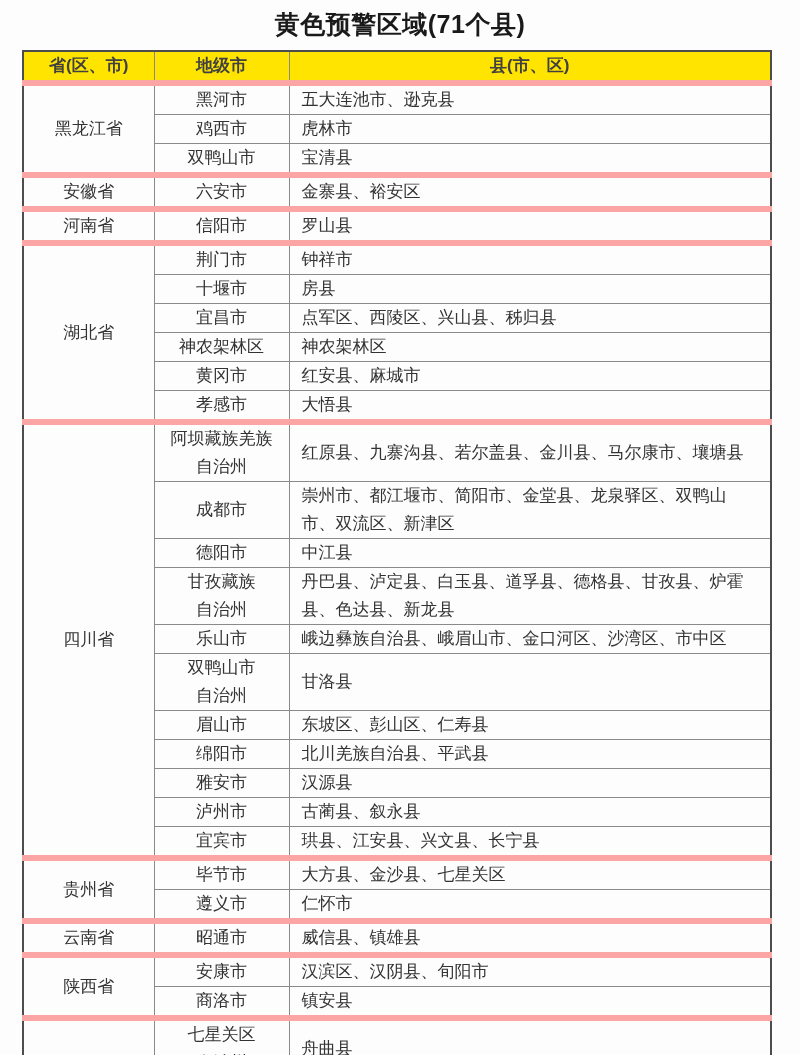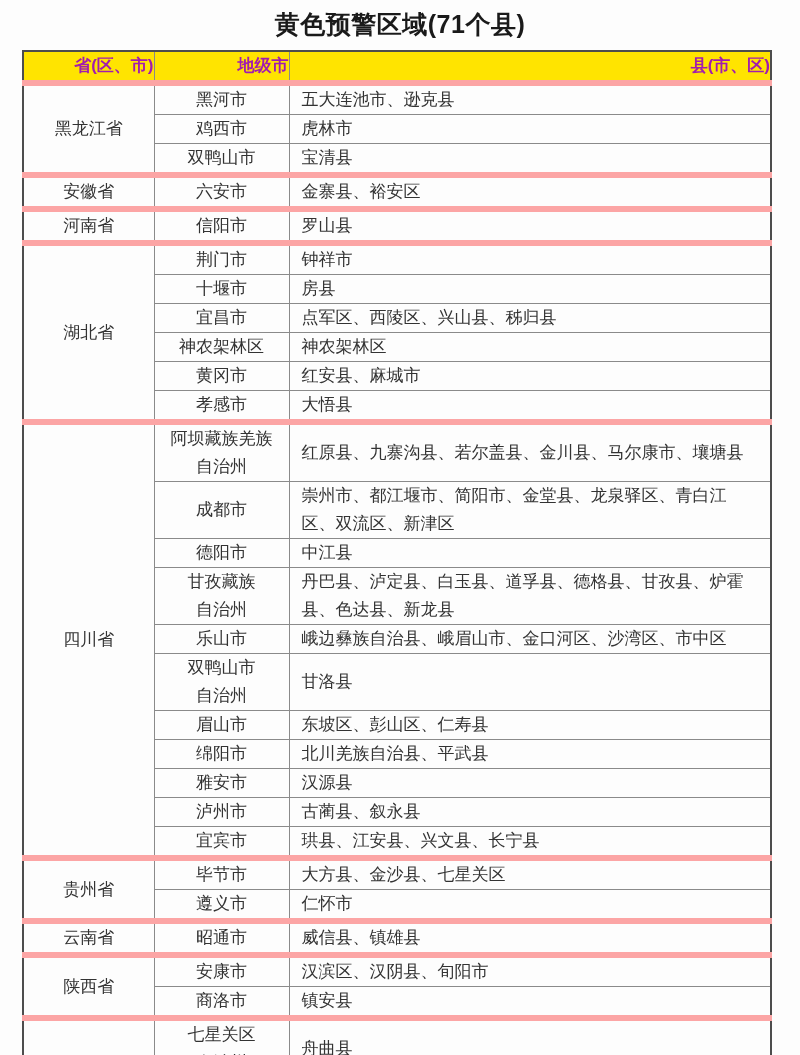--- a/index.html
+++ b/index.html
@@ -37,24 +37,24 @@
   .warning-table td {
     border: 1px solid #8a8a8a;
     font-size: 17px;
     line-height: 28px;
     vertical-align: middle;
     padding: 0;
     overflow: hidden;
   }
   .warning-table thead th {
     background: #ffe400;
-    color: #a21caf;
+    color: #404040;
     font-weight: bold;
     height: 28px;
-    text-align: right;
+    text-align: center;
     border-bottom: 1px solid #555555;
   }
   .warning-table tbody td {
     height: 28px;
     background: #fdfdfd;
   }
   tr.group-start td {
     border-top: 6px solid #fca5a5;
   }
   td.province-cell,
@@ -136,21 +136,21 @@
         <td class="county-cell">大悟县</td>
       </tr>
       <tr class="group-start">
         <td class="province-cell" rowspan="11">四川省</td>
         <td class="city-cell">阿坝藏族羌族
 自治州</td>
         <td class="county-cell">红原县、九寨沟县、若尔盖县、金川县、马尔康市、壤塘县</td>
       </tr>
       <tr>
         <td class="city-cell">成都市</td>
-        <td class="county-cell">崇州市、都江堰市、简阳市、金堂县、龙泉驿区、青白江区、双流区、新津区</td>
+        <td class="county-cell">崇州市、都江堰市、简阳市、金堂县、龙泉驿区、双鸭山市、双流区、新津区</td>
       </tr>
       <tr>
         <td class="city-cell">德阳市</td>
         <td class="county-cell">中江县</td>
       </tr>
       <tr>
         <td class="city-cell">甘孜藏族
 自治州</td>
         <td class="county-cell">丹巴县、泸定县、白玉县、道孚县、德格县、甘孜县、炉霍县、色达县、新龙县</td>
       </tr>

